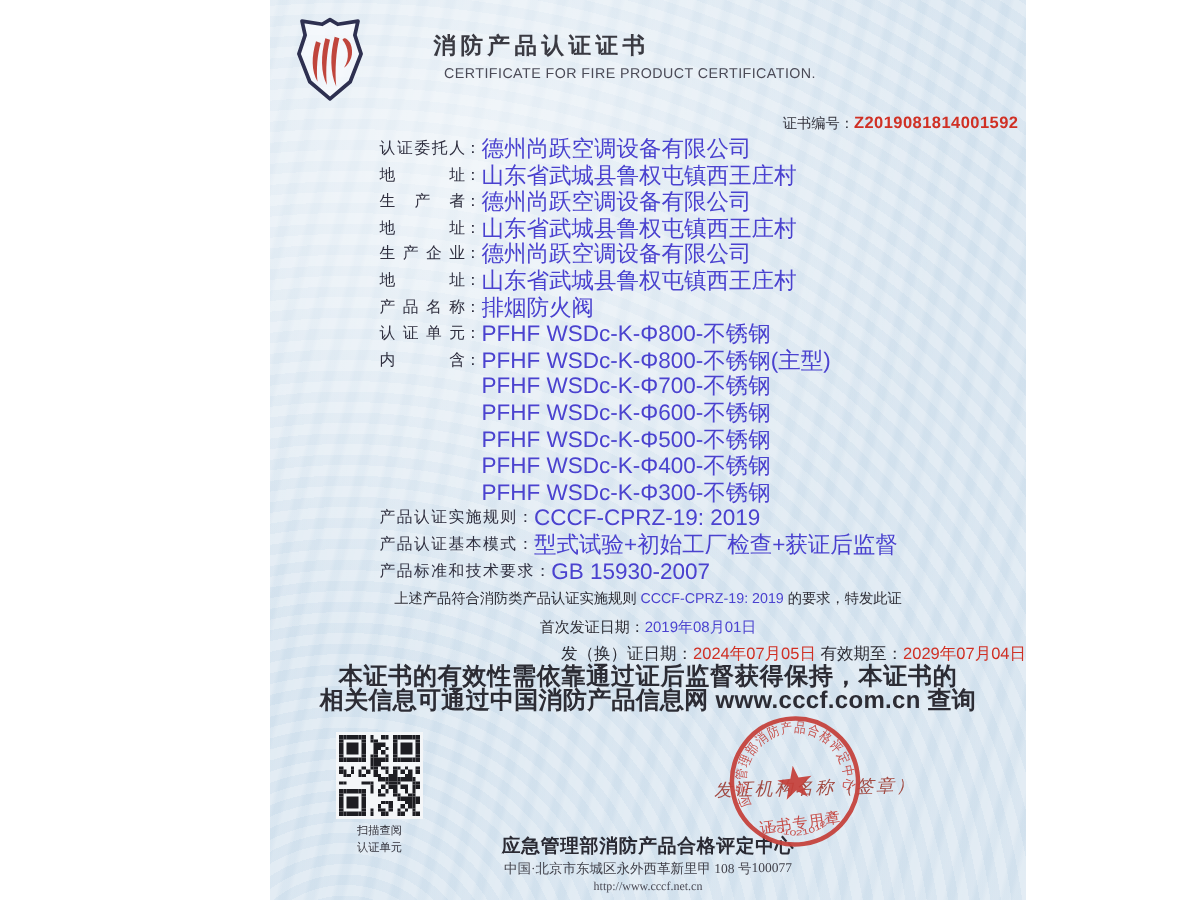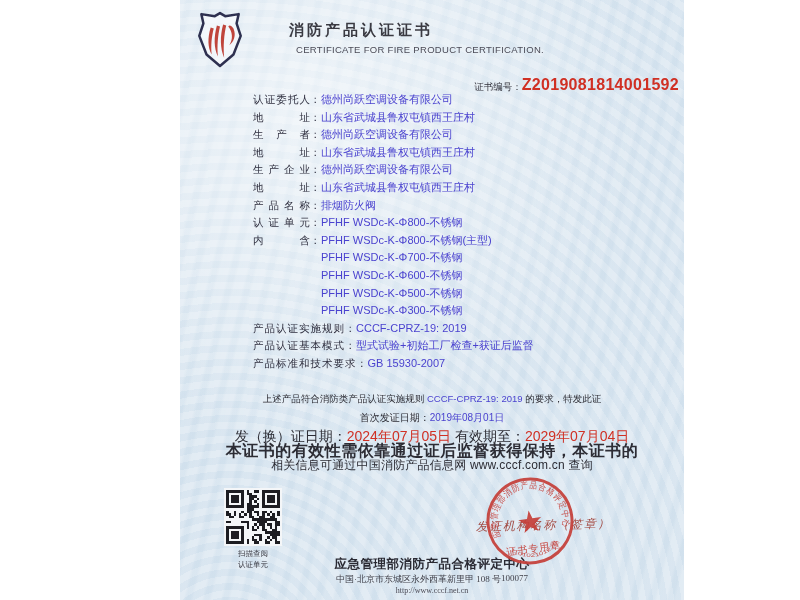--- a/index.html
+++ b/index.html
@@ -19,38 +19,38 @@
 
   .abs { position:absolute; }
 
   
   .logo { left:17px; top:11px; width:46px; height:57px; }
   .title { left:0; top:21px; width:362px; text-align:center; font-size:15px; font-weight:700;
            letter-spacing:3px; color:#3a3a42; white-space:nowrap; }
   .subtitle { left:0; top:44px; width:364px; text-align:right; font-size:9.5px; color:#4b4b57;
               letter-spacing:.3px; white-space:nowrap; }
   .certno { right:5px; top:76px; font-size:9.5px; color:#33333d; white-space:nowrap; }
-  .certno .num { color:#d03024; font-size:16px; font-weight:600; letter-spacing:.3px; }
+  .certno .num { color:#d03024; font-size:11px; font-weight:600; letter-spacing:.3px; }
 
   
   .rows { left:73px; top:91px; width:360px; }
   .frow { height:17.6px; line-height:17.6px; white-space:nowrap; font-size:10.5px; }
   .flabel { display:inline-block; width:57px; text-align:justify; text-align-last:justify;
             color:#2f2f3f; font-weight:500; vertical-align:top; }
   .fcolon { display:inline-block; width:11px; color:#2f2f3f; font-weight:500; vertical-align:top; }
   .frow.wide .flabel { width:auto; min-width:57px; letter-spacing:1px; text-align:left; text-align-last:auto; }
-  .fvalue { color:#4a42cf; font-size:11px; }
+  .fvalue { color:#4a42cf; font-size:15px; }
 
   
   .sline { position:absolute; left:0; width:100%; text-align:center; white-space:nowrap; color:#2c2c34; }
   .s0 { top:393px; font-size:9.5px; }
   .s1 { top:411px; font-size:10px; }
-  .s2 { top:428px; font-size:14px; }
+  .s2 { top:428px; font-size:11px;text-align:right; }
   .s3 { top:441px; font-size:16px; font-weight:700; letter-spacing:.5px; }
-  .s4 { top:457px; font-size:12px; font-weight:400; letter-spacing:.2px; }
+  .s4 { top:457px; font-size:16px; font-weight:700; letter-spacing:.2px; }
   .p-dark { color:#2c2c34; }
   .p-blue { color:#4a42cf; }
   .p-red  { color:#d03024; }
 
   
   .qr { left:44px; top:488px; width:58px; height:58px; background:#f4f6f8; padding:2px;
         display:grid; grid-template-columns:repeat(21,1fr); grid-template-rows:repeat(21,1fr); }
   .qrc { background:transparent; } .qrc.d { background:#1d1d22; }
   .qrcap { left:36px; top:548px; width:74px; text-align:center; font-size:7.5px; line-height:11px; color:#33333c; }
   .qrcap span { display:block; }
@@ -94,20 +94,21 @@
         <div class="frow"><span class="flabel">生产者</span><span class="fcolon">：</span><span class="fvalue">德州尚跃空调设备有限公司</span></div>
         <div class="frow"><span class="flabel">地址</span><span class="fcolon">：</span><span class="fvalue">山东省武城县鲁权屯镇西王庄村</span></div>
         <div class="frow"><span class="flabel">生产企业</span><span class="fcolon">：</span><span class="fvalue">德州尚跃空调设备有限公司</span></div>
         <div class="frow"><span class="flabel">地址</span><span class="fcolon">：</span><span class="fvalue">山东省武城县鲁权屯镇西王庄村</span></div>
         <div class="frow"><span class="flabel">产品名称</span><span class="fcolon">：</span><span class="fvalue">排烟防火阀</span></div>
         <div class="frow"><span class="flabel">认证单元</span><span class="fcolon">：</span><span class="fvalue">PFHF WSDc-K-Φ800-不锈钢</span></div>
         <div class="frow"><span class="flabel">内含</span><span class="fcolon">：</span><span class="fvalue">PFHF WSDc-K-Φ800-不锈钢(主型)</span></div>
         <div class="frow"><span class="flabel"></span><span class="fcolon"></span><span class="fvalue">PFHF WSDc-K-Φ700-不锈钢</span></div>
         <div class="frow"><span class="flabel"></span><span class="fcolon"></span><span class="fvalue">PFHF WSDc-K-Φ600-不锈钢</span></div>
         <div class="frow"><span class="flabel"></span><span class="fcolon"></span><span class="fvalue">PFHF WSDc-K-Φ500-不锈钢</span></div>
+        <div class="frow"><span class="flabel"></span><span class="fcolon"></span><span class="fvalue">PFHF WSDc-K-Φ400-不锈钢</span></div>
         <div class="frow"><span class="flabel"></span><span class="fcolon"></span><span class="fvalue">PFHF WSDc-K-Φ300-不锈钢</span></div>
         <div class="frow wide"><span class="flabel">产品认证实施规则</span><span class="fcolon">：</span><span class="fvalue">CCCF-CPRZ-19: 2019</span></div>
         <div class="frow wide"><span class="flabel">产品认证基本模式</span><span class="fcolon">：</span><span class="fvalue">型式试验+初始工厂检查+获证后监督</span></div>
         <div class="frow wide"><span class="flabel">产品标准和技术要求</span><span class="fcolon">：</span><span class="fvalue">GB 15930-2007</span></div>
       </div>
 
     <div>
         <div class="sline s0"><span class="p-dark">上述产品符合消防类产品认证实施规则 </span><span class="p-blue">CCCF-CPRZ-19: 2019</span><span class="p-dark"> 的要求，特发此证</span></div>
         <div class="sline s1"><span class="p-dark">首次发证日期：</span><span class="p-blue">2019年08月01日</span></div>
         <div class="sline s2"><span class="p-dark">发（换）证日期：</span><span class="p-red">2024年07月05日</span><span class="p-dark"> 有效期至：</span><span class="p-red">2029年07月04日</span></div>

